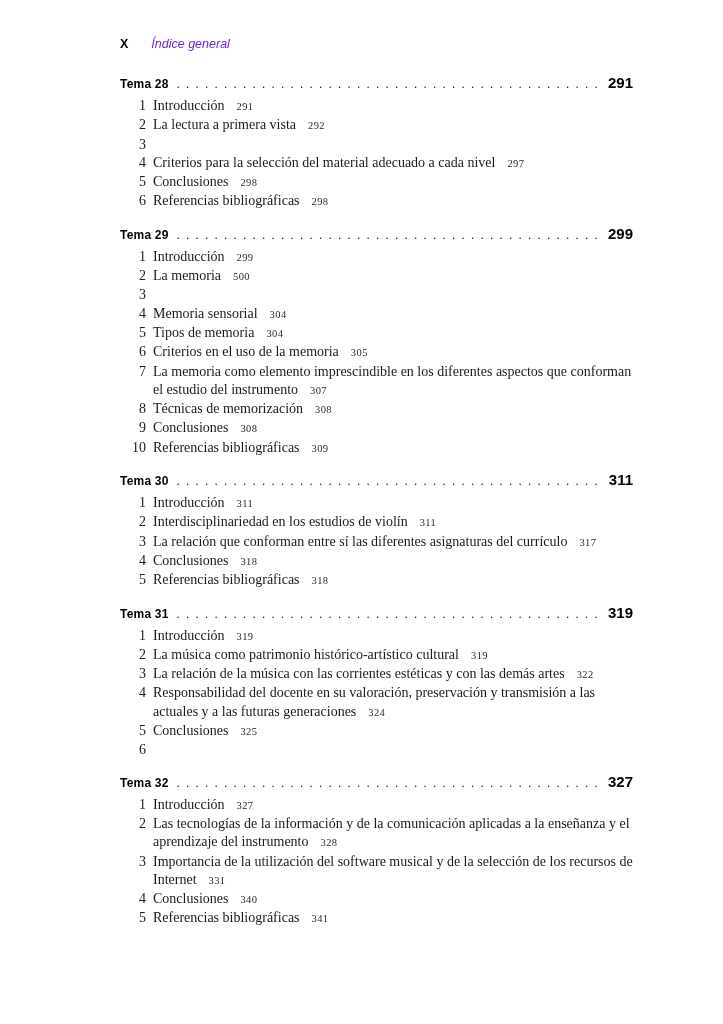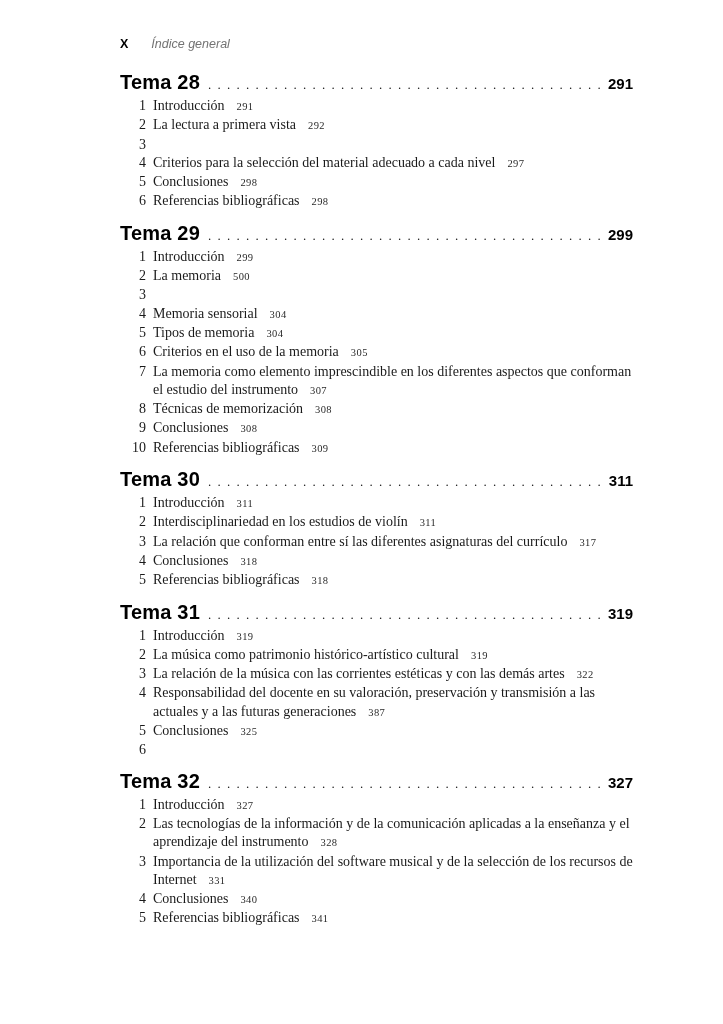--- a/index.html
+++ b/index.html
@@ -27,38 +27,38 @@
     margin-bottom: 22px;
     width: 513px;
   }
   .folio {
     font-weight: 700;
     color: #000;
   }
   .running-title {
     font-style: italic;
     margin-left: 23px;
-    color: #737373;
+    color: #6d28d9;
   }
   
   .toc {
     width: 513px;
   }
   .toc-section { margin: 0; }
   .sec-heading {
     display: flex;
     align-items: baseline;
     font-family: "Liberation Sans", sans-serif;
     font-weight: 700;
     color: #000;
     margin: 12px 0 3px 0;
     line-height: 19px;
   }
   .sec-title {
-    font-size: 20px;
+    font-size: 12px;
     white-space: nowrap;
     letter-spacing: 0.2px;
   }
   .dots {
     flex: 1 1 auto;
     overflow: hidden;
     white-space: nowrap;
     font-family: "Liberation Serif", serif;
     font-weight: 400;
     font-size: 13px;
@@ -258,21 +258,21 @@
           </div>
 
   <div class="toc-item">
             <span class="item-num">3</span>
             <span class="item-body"><span class="item-text">La relación de la música con las corrientes estéticas y con las demás artes</span><span class="item-page">322</span></span>
           </div>
 
   <div class="toc-item">
             <span class="item-num">4</span>
             <span class="item-body"><span class="item-text">Responsabilidad del docente en su valoración, preservación y transmisión a las
-actuales y a las futuras generaciones</span><span class="item-page">387</span></span>
+actuales y a las futuras generaciones</span><span class="item-page">324</span></span>
           </div>
 
   <div class="toc-item">
             <span class="item-num">5</span>
             <span class="item-body"><span class="item-text">Conclusiones</span><span class="item-page">325</span></span>
           </div>
 
   <div class="toc-item">
             <span class="item-num">6</span>
           </div>

